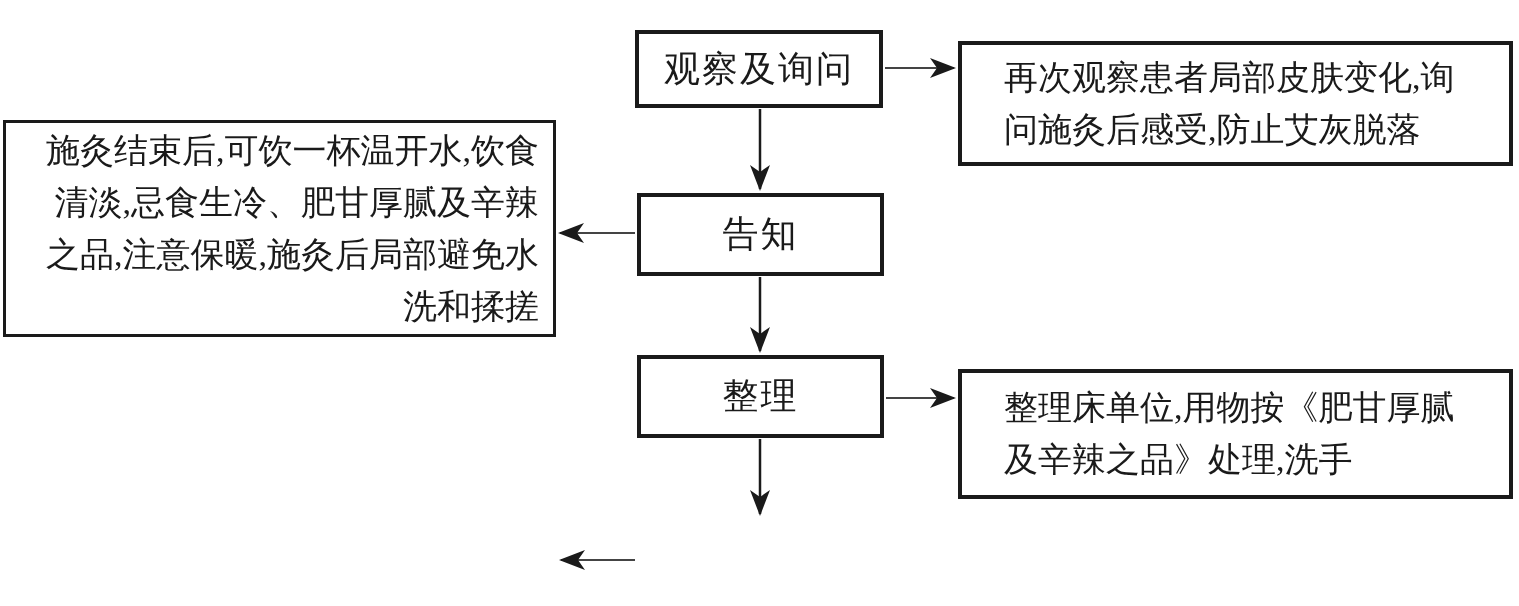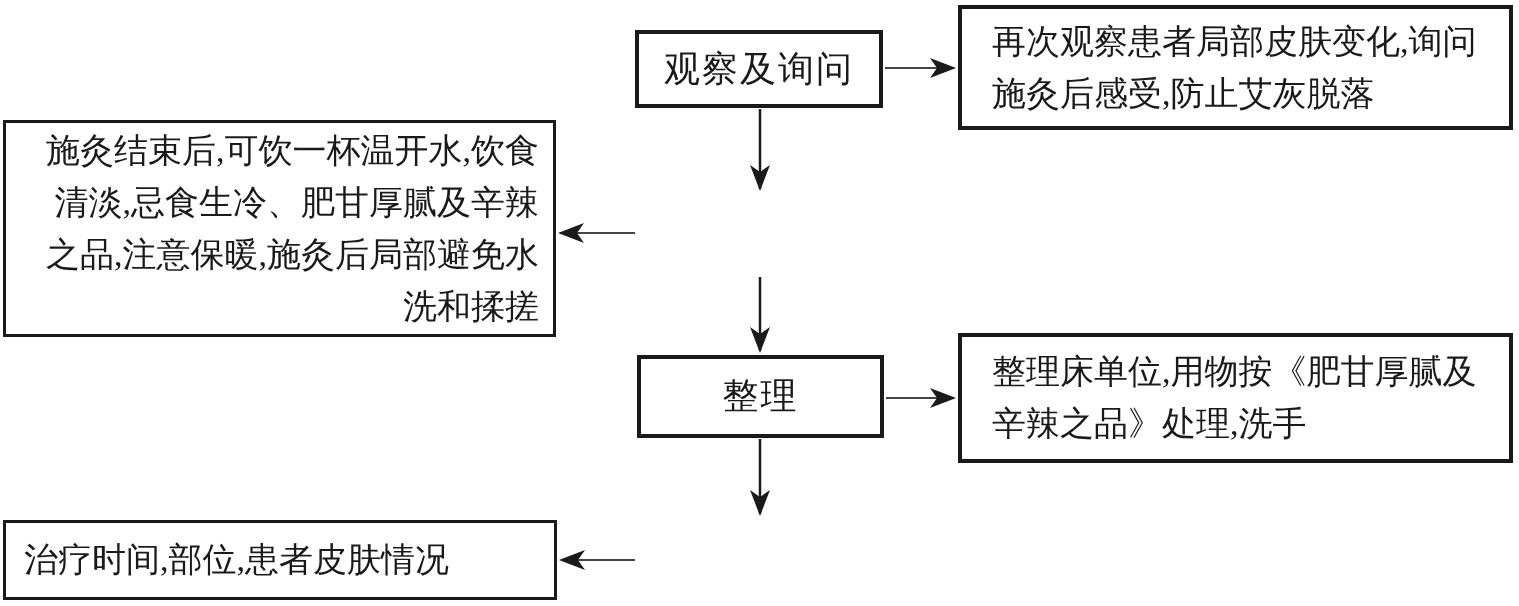--- a/index.html
+++ b/index.html
@@ -31,21 +31,21 @@
   }
   .node.note {
     font-size: 34px;
     line-height: 52px;
     text-align: left;
   }
   .node.note .note-text {
     display: block;
     width: 100%;
   }
-  .note-right { padding: 0 24px 0 30px; }
+  .note-right { padding: 0 24px 0 42px; margin-top: 36px; }
   .note-left  { border-width: 3px; padding: 0 14px 0 18px; line-height: 53px; }
   .arrow-layer {
     position: absolute;
     left: 0;
     top: 0;
     width: 1519px;
     height: 606px;
     pointer-events: none;
   }
 </style>
@@ -66,35 +66,35 @@
     <line x1="760" y1="277" x2="760" y2="351" stroke="#1a1a1a" stroke-width="2.5" marker-end="url(#arrowhead)"></line>
     <line x1="886" y1="398" x2="954" y2="398" stroke="#444444" stroke-width="2" marker-end="url(#arrowhead)"></line>
     <line x1="760" y1="439" x2="760" y2="514" stroke="#1a1a1a" stroke-width="2.5" marker-end="url(#arrowhead)"></line>
     <line x1="635" y1="560" x2="561" y2="560" stroke="#444444" stroke-width="2" marker-end="url(#arrowhead)"></line>
   </svg>
 
   <div class="node step" style="left:635px; top:30px; width:248px; height:78px;">
     <span>观察及询问</span>
   </div>
 
+  <div class="node step" style="left:637px; top:193px; width:247px; height:83px;">
+    <span>告知</span>
+  </div>
 
   <div class="node step" style="left:637px; top:355px; width:247px; height:83px;">
     <span>整理</span>
   </div>
 
 
   <div class="node note note-right" style="left:958px; top:5px; width:555px; height:125px;">
     <span class="note-text">再次观察患者局部皮肤变化,询问施灸后感受,防止艾灰脱落</span>
   </div>
 
   <div class="node note note-left" style="left:3px; top:120px; width:553px; height:217px;text-align:right;">
     <span class="note-text">施灸结束后,可饮一杯温开水,饮食清淡,忌食生冷、肥甘厚腻及辛辣之品,注意保暖,施灸后局部避免水洗和揉搓</span>
   </div>
 
   <div class="node note note-right" style="left:958px; top:333px; width:555px; height:130px;">
     <span class="note-text">整理床单位,用物按《肥甘厚腻及辛辣之品》处理,洗手</span>
   </div>
 
-  <div class="node note note-left" style="left:3px; top:520px; width:554px; height:80px;">
-    <span class="note-text">治疗时间,部位,患者皮肤情况</span>
-  </div>
 
 </div>
 
 </body></html>

